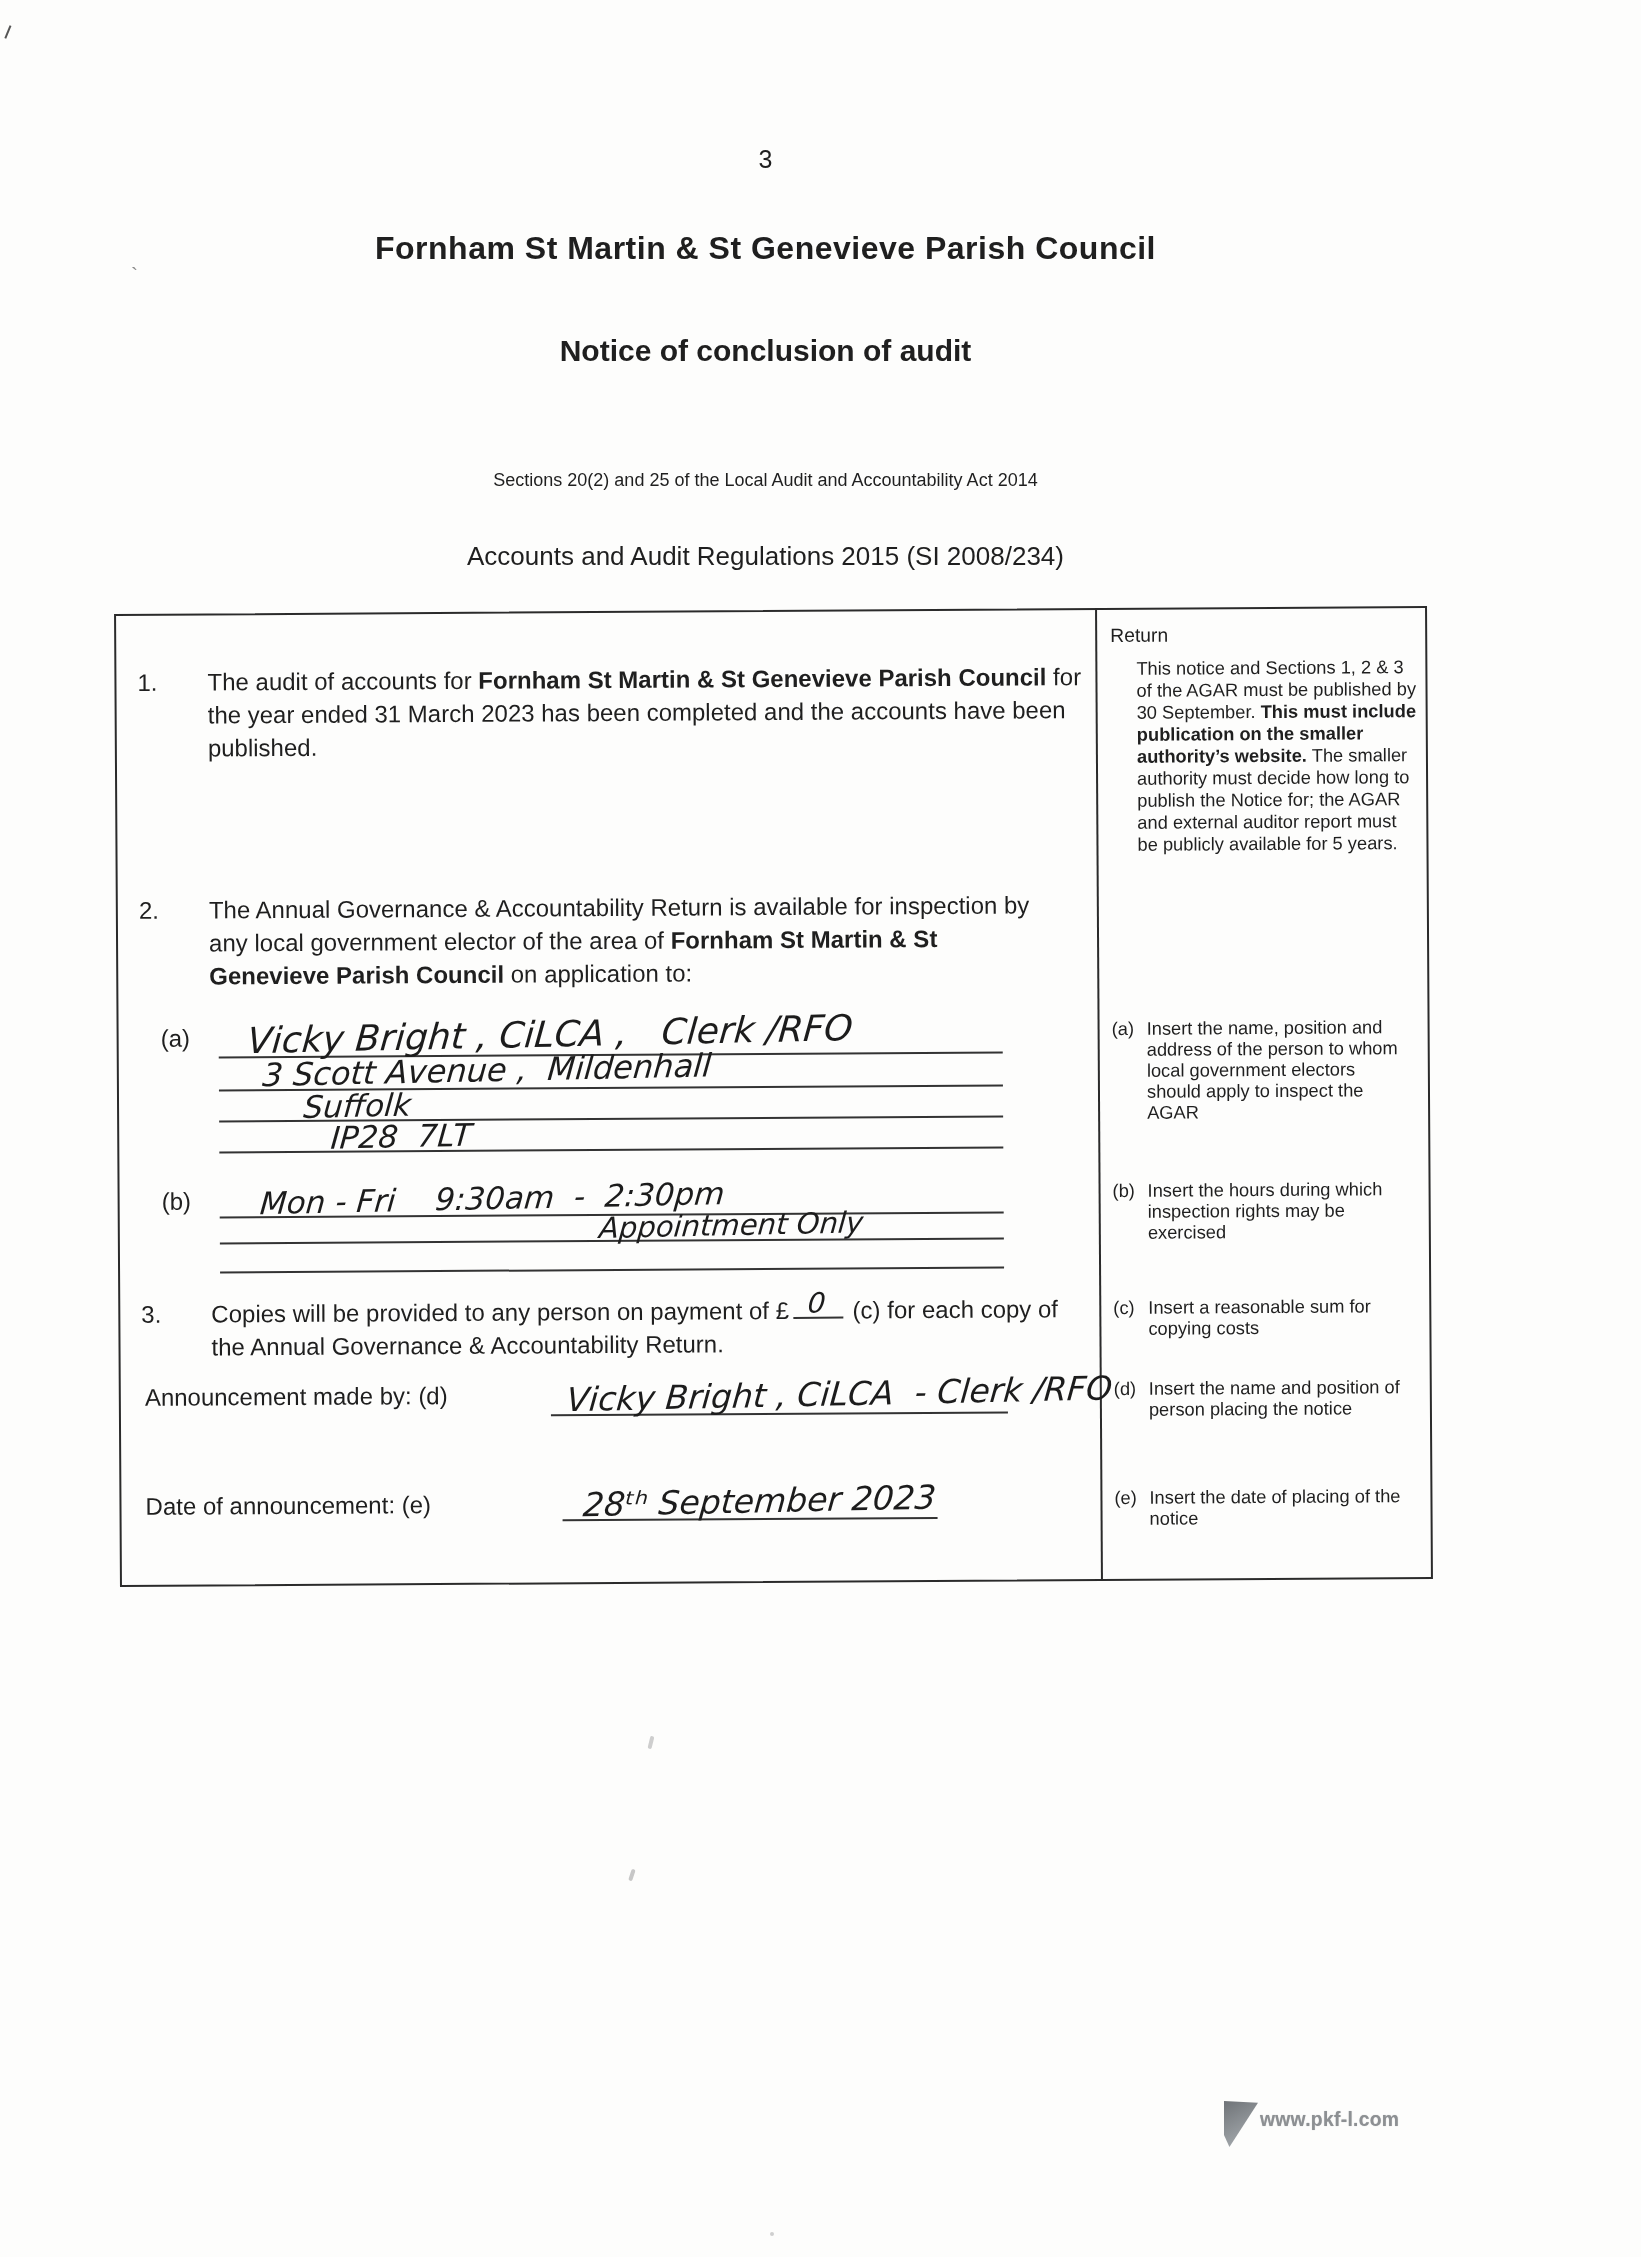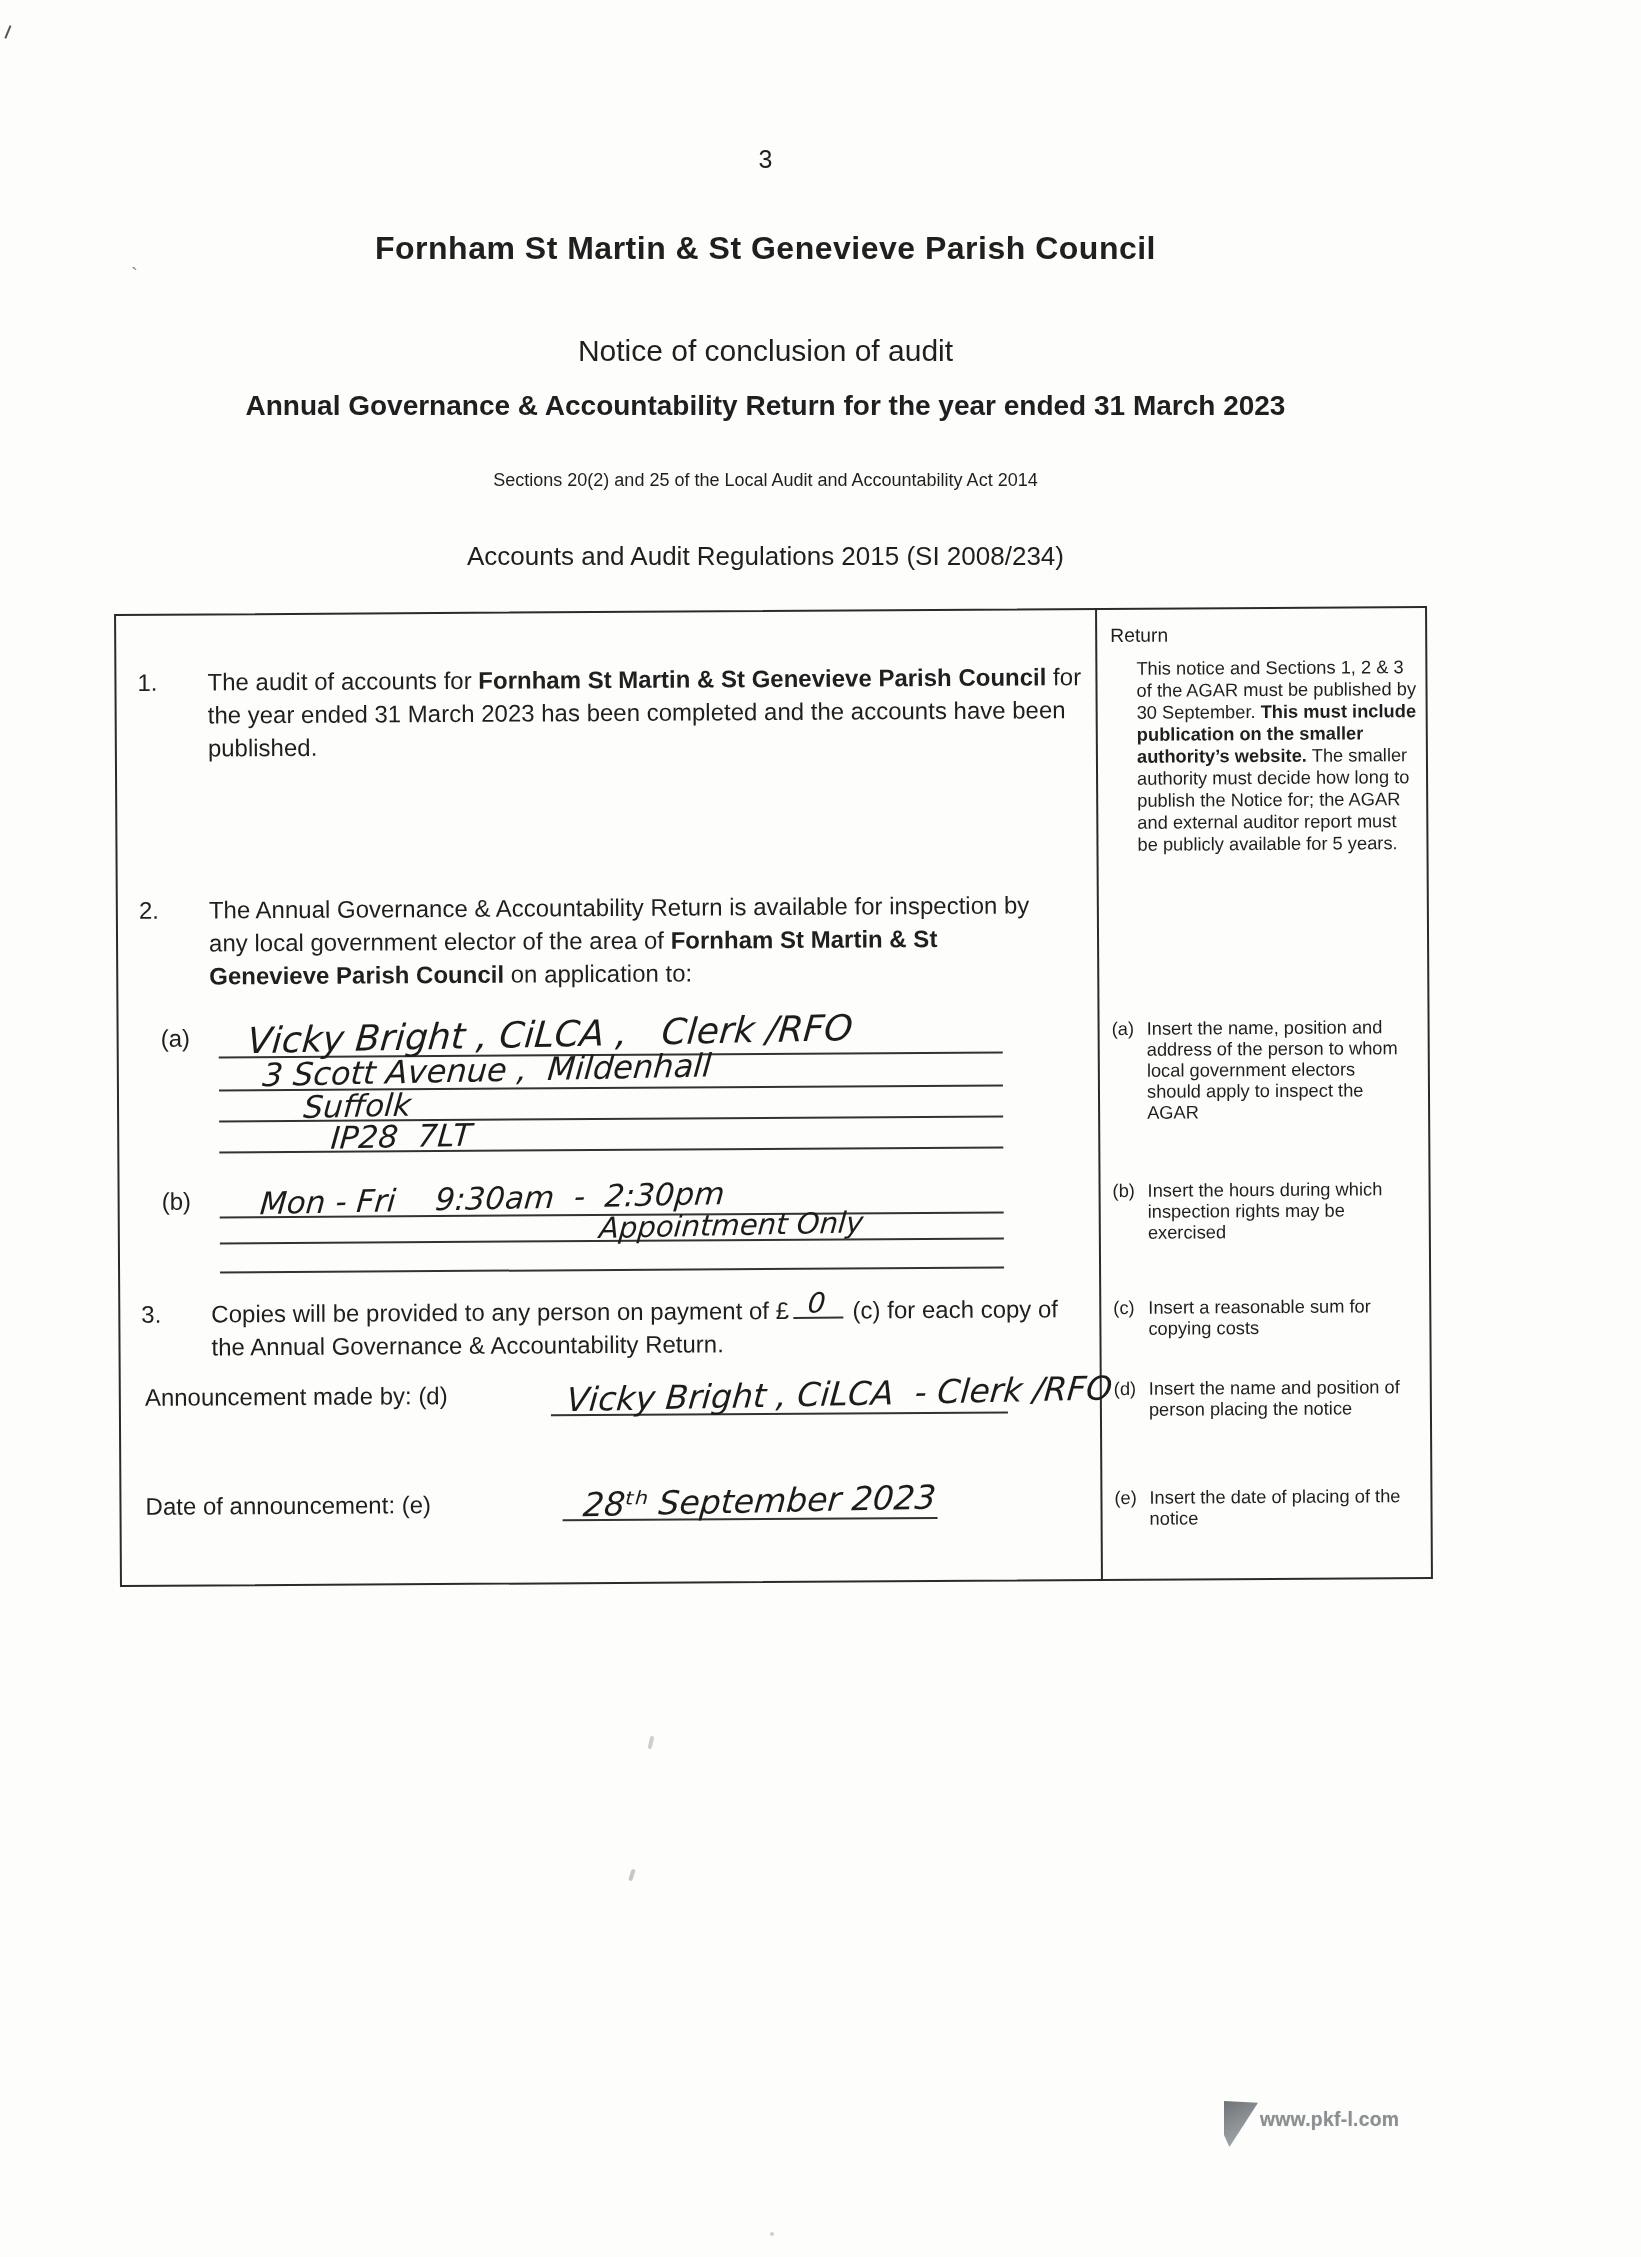--- a/index.html
+++ b/index.html
@@ -5,21 +5,21 @@
   html,body { margin:0; padding:0; background:#d8d8d8; }
   .page {
     position:relative; width:1641px; height:2257px; margin:0 auto;
     background:#fdfdfc; overflow:hidden;
     font-family:"Liberation Sans", sans-serif; color:#1f1f1f;
   }
   
   .hdr { position:absolute; left:0; width:1531px; text-align:center; }
   .pagenum     { top:145px; font-size:25px; }
   .council     { top:230px; font-size:32px; font-weight:bold; letter-spacing:0.5px; }
-  .notice      { top:334px; font-size:30px; font-weight:normal; }
+  .notice      { top:334px; font-size:30px; font-weight:bold; }
   .return-line { top:390px; font-size:28px; font-weight:bold; }
   .sections    { top:470px; font-size:18px; }
   .regs        { top:541px; font-size:26px; }
   
   .form-box {
     position:absolute; left:117px; top:610px; width:1309px; height:969px;
     border:2.4px solid #2b2b2b; transform:rotate(-0.35deg); transform-origin:50% 50%;
     background:#fdfdfc;
   }
   .divider { position:absolute; left:979px; top:0; bottom:0; width:1.9px; background:#2b2b2b; }
@@ -77,21 +77,20 @@
   .art-dot { left:770px; top:2232px; width:3.9px; height:3.9px; background:#cfcfcf; border-radius:50%; }
 </style>
 </head>
 <body>
 
 <div class="page">
 
   <div class="hdr pagenum">3</div>
   <div class="hdr council">Fornham St Martin &amp; St Genevieve Parish Council</div>
   <div class="hdr notice">Notice of conclusion of audit</div>
-  <div class="hdr return-line">Annual Governance &amp; Accountability Return for the year ended 31 March 2023</div>
   <div class="hdr sections">Sections 20(2) and 25 of the Local Audit and Accountability Act 2014</div>
   <div class="hdr regs">Accounts and Audit Regulations 2015 (SI 2008/234)</div>
 
   <div class="form-box">
     <div class="divider"></div>
 
     <div class="form-item" style="top:50px;">
       <div class="num">1.</div>
       <div class="itext"><span>The audit of accounts for </span><span class="b">Fornham St Martin &amp; St Genevieve Parish Council</span><span> for the year ended 31 March 2023 has been completed and the accounts have been published.</span></div>
     </div>

